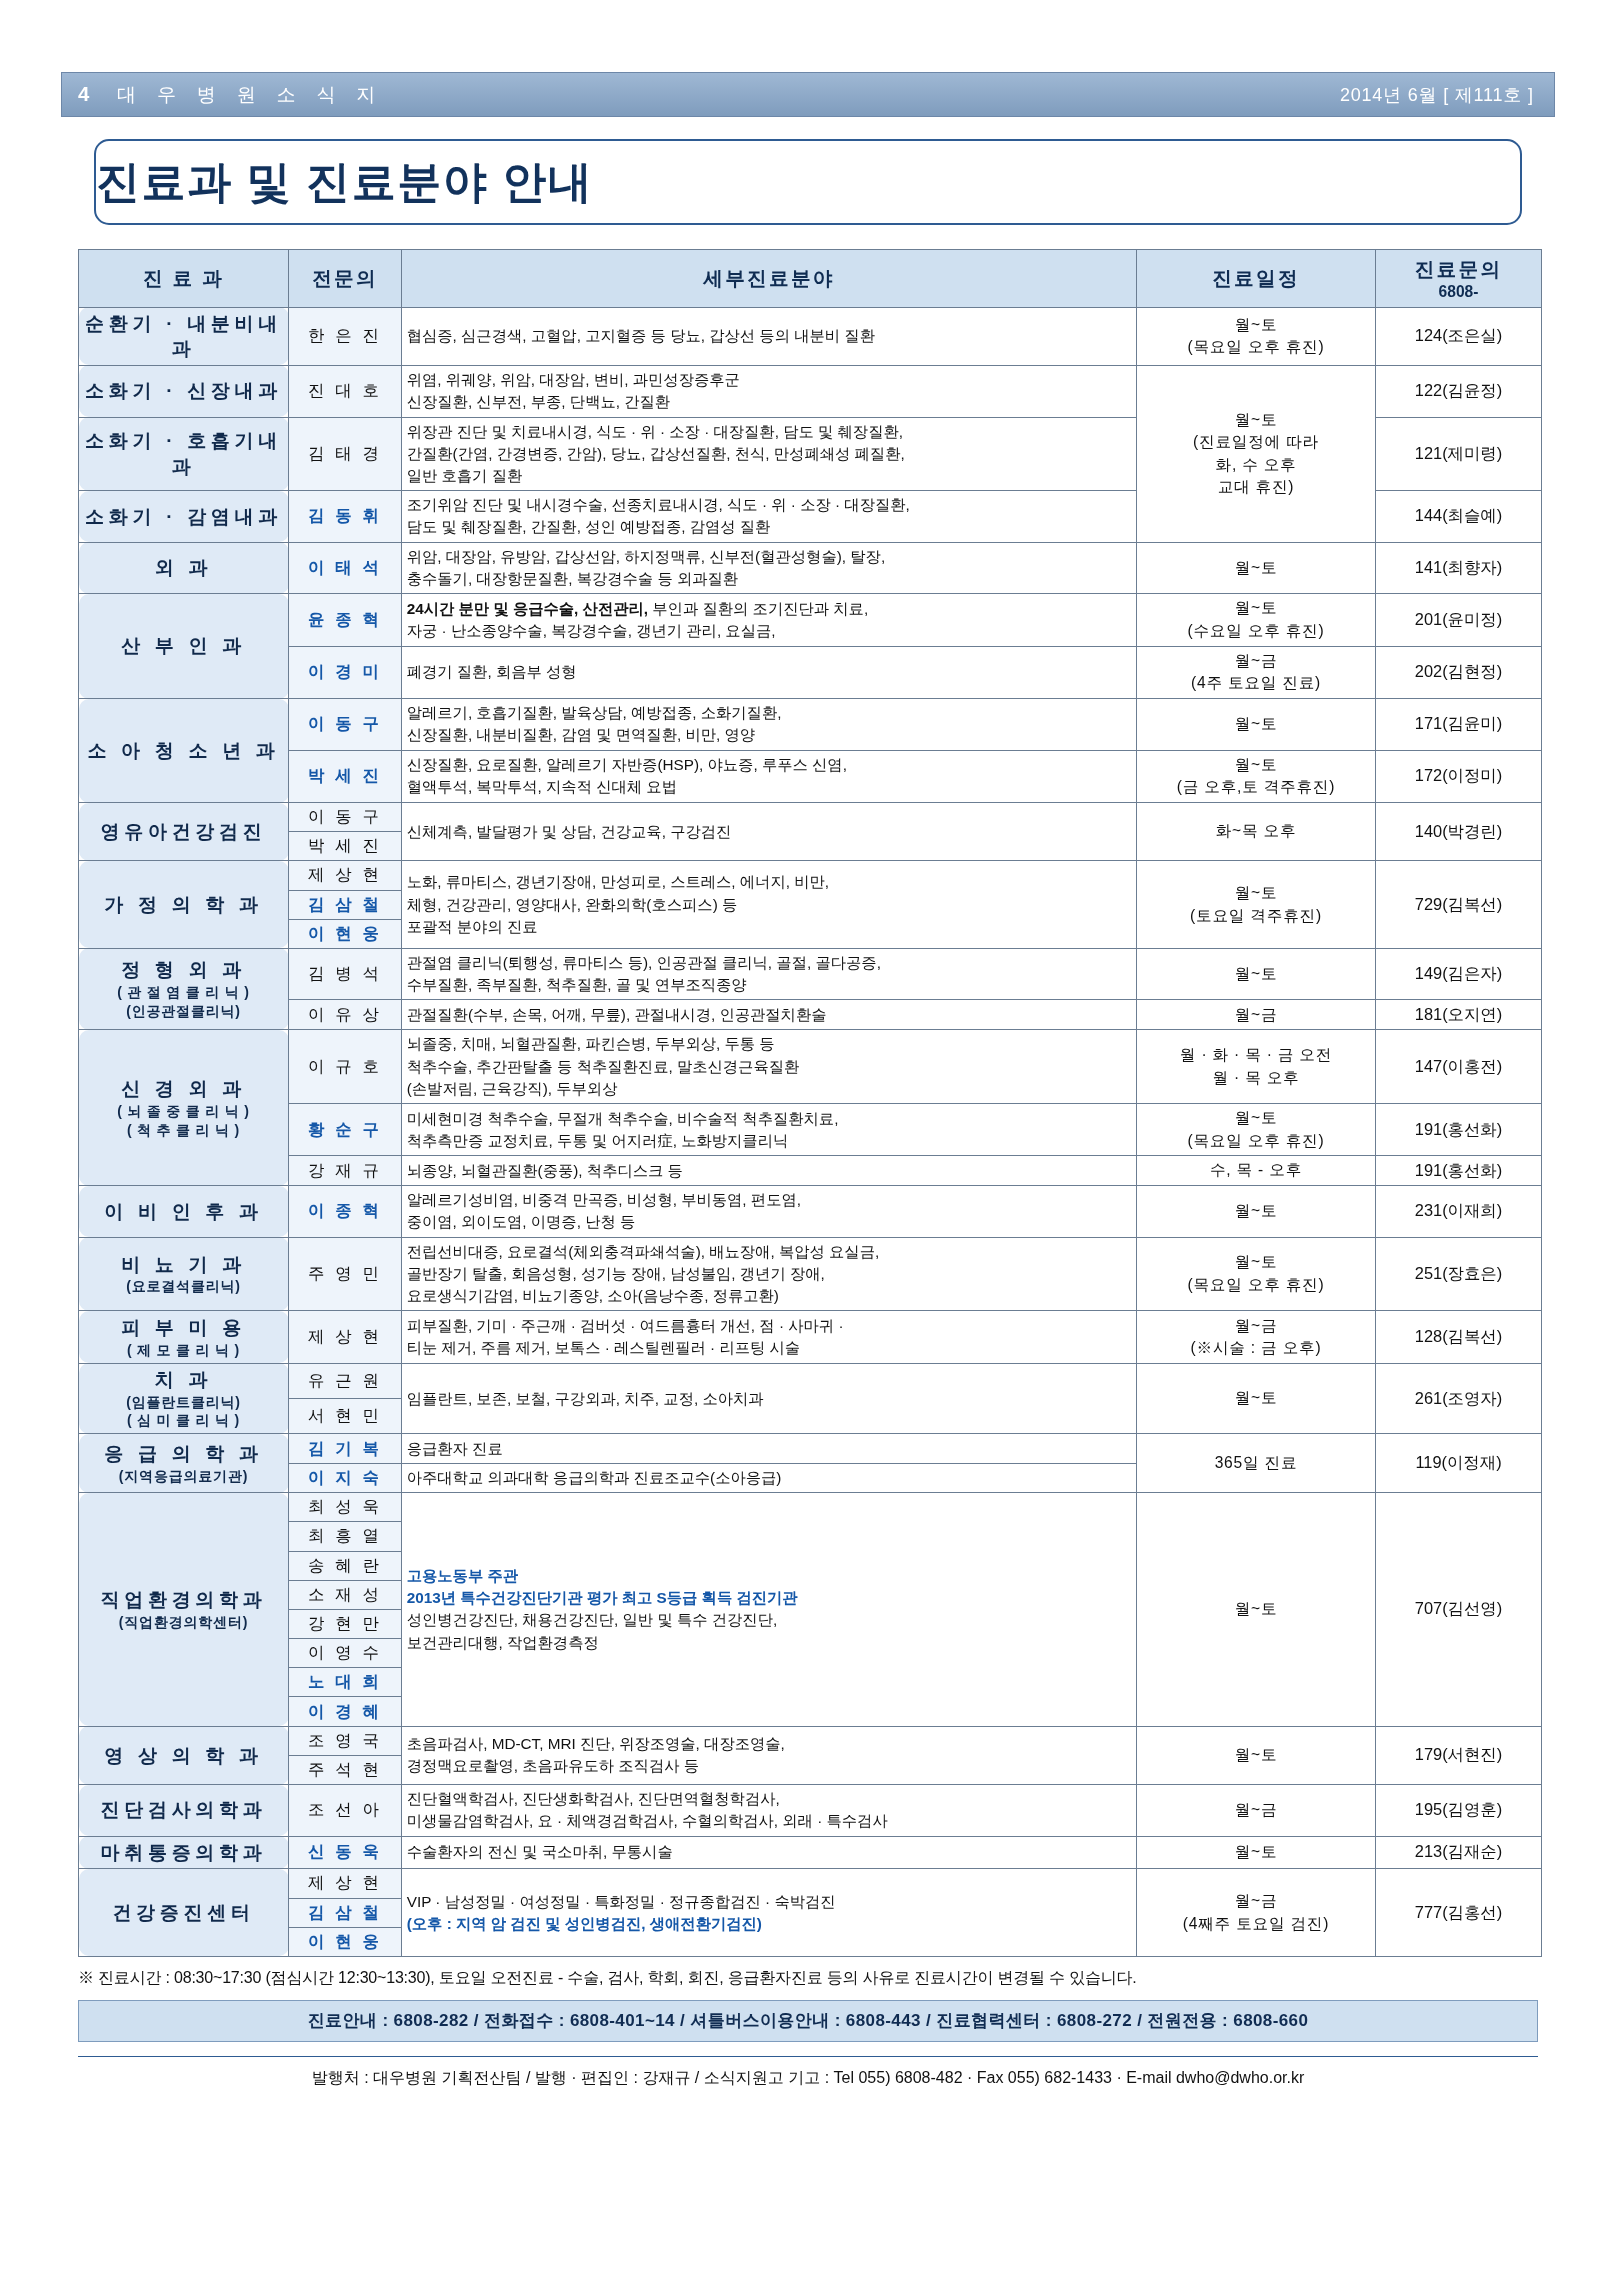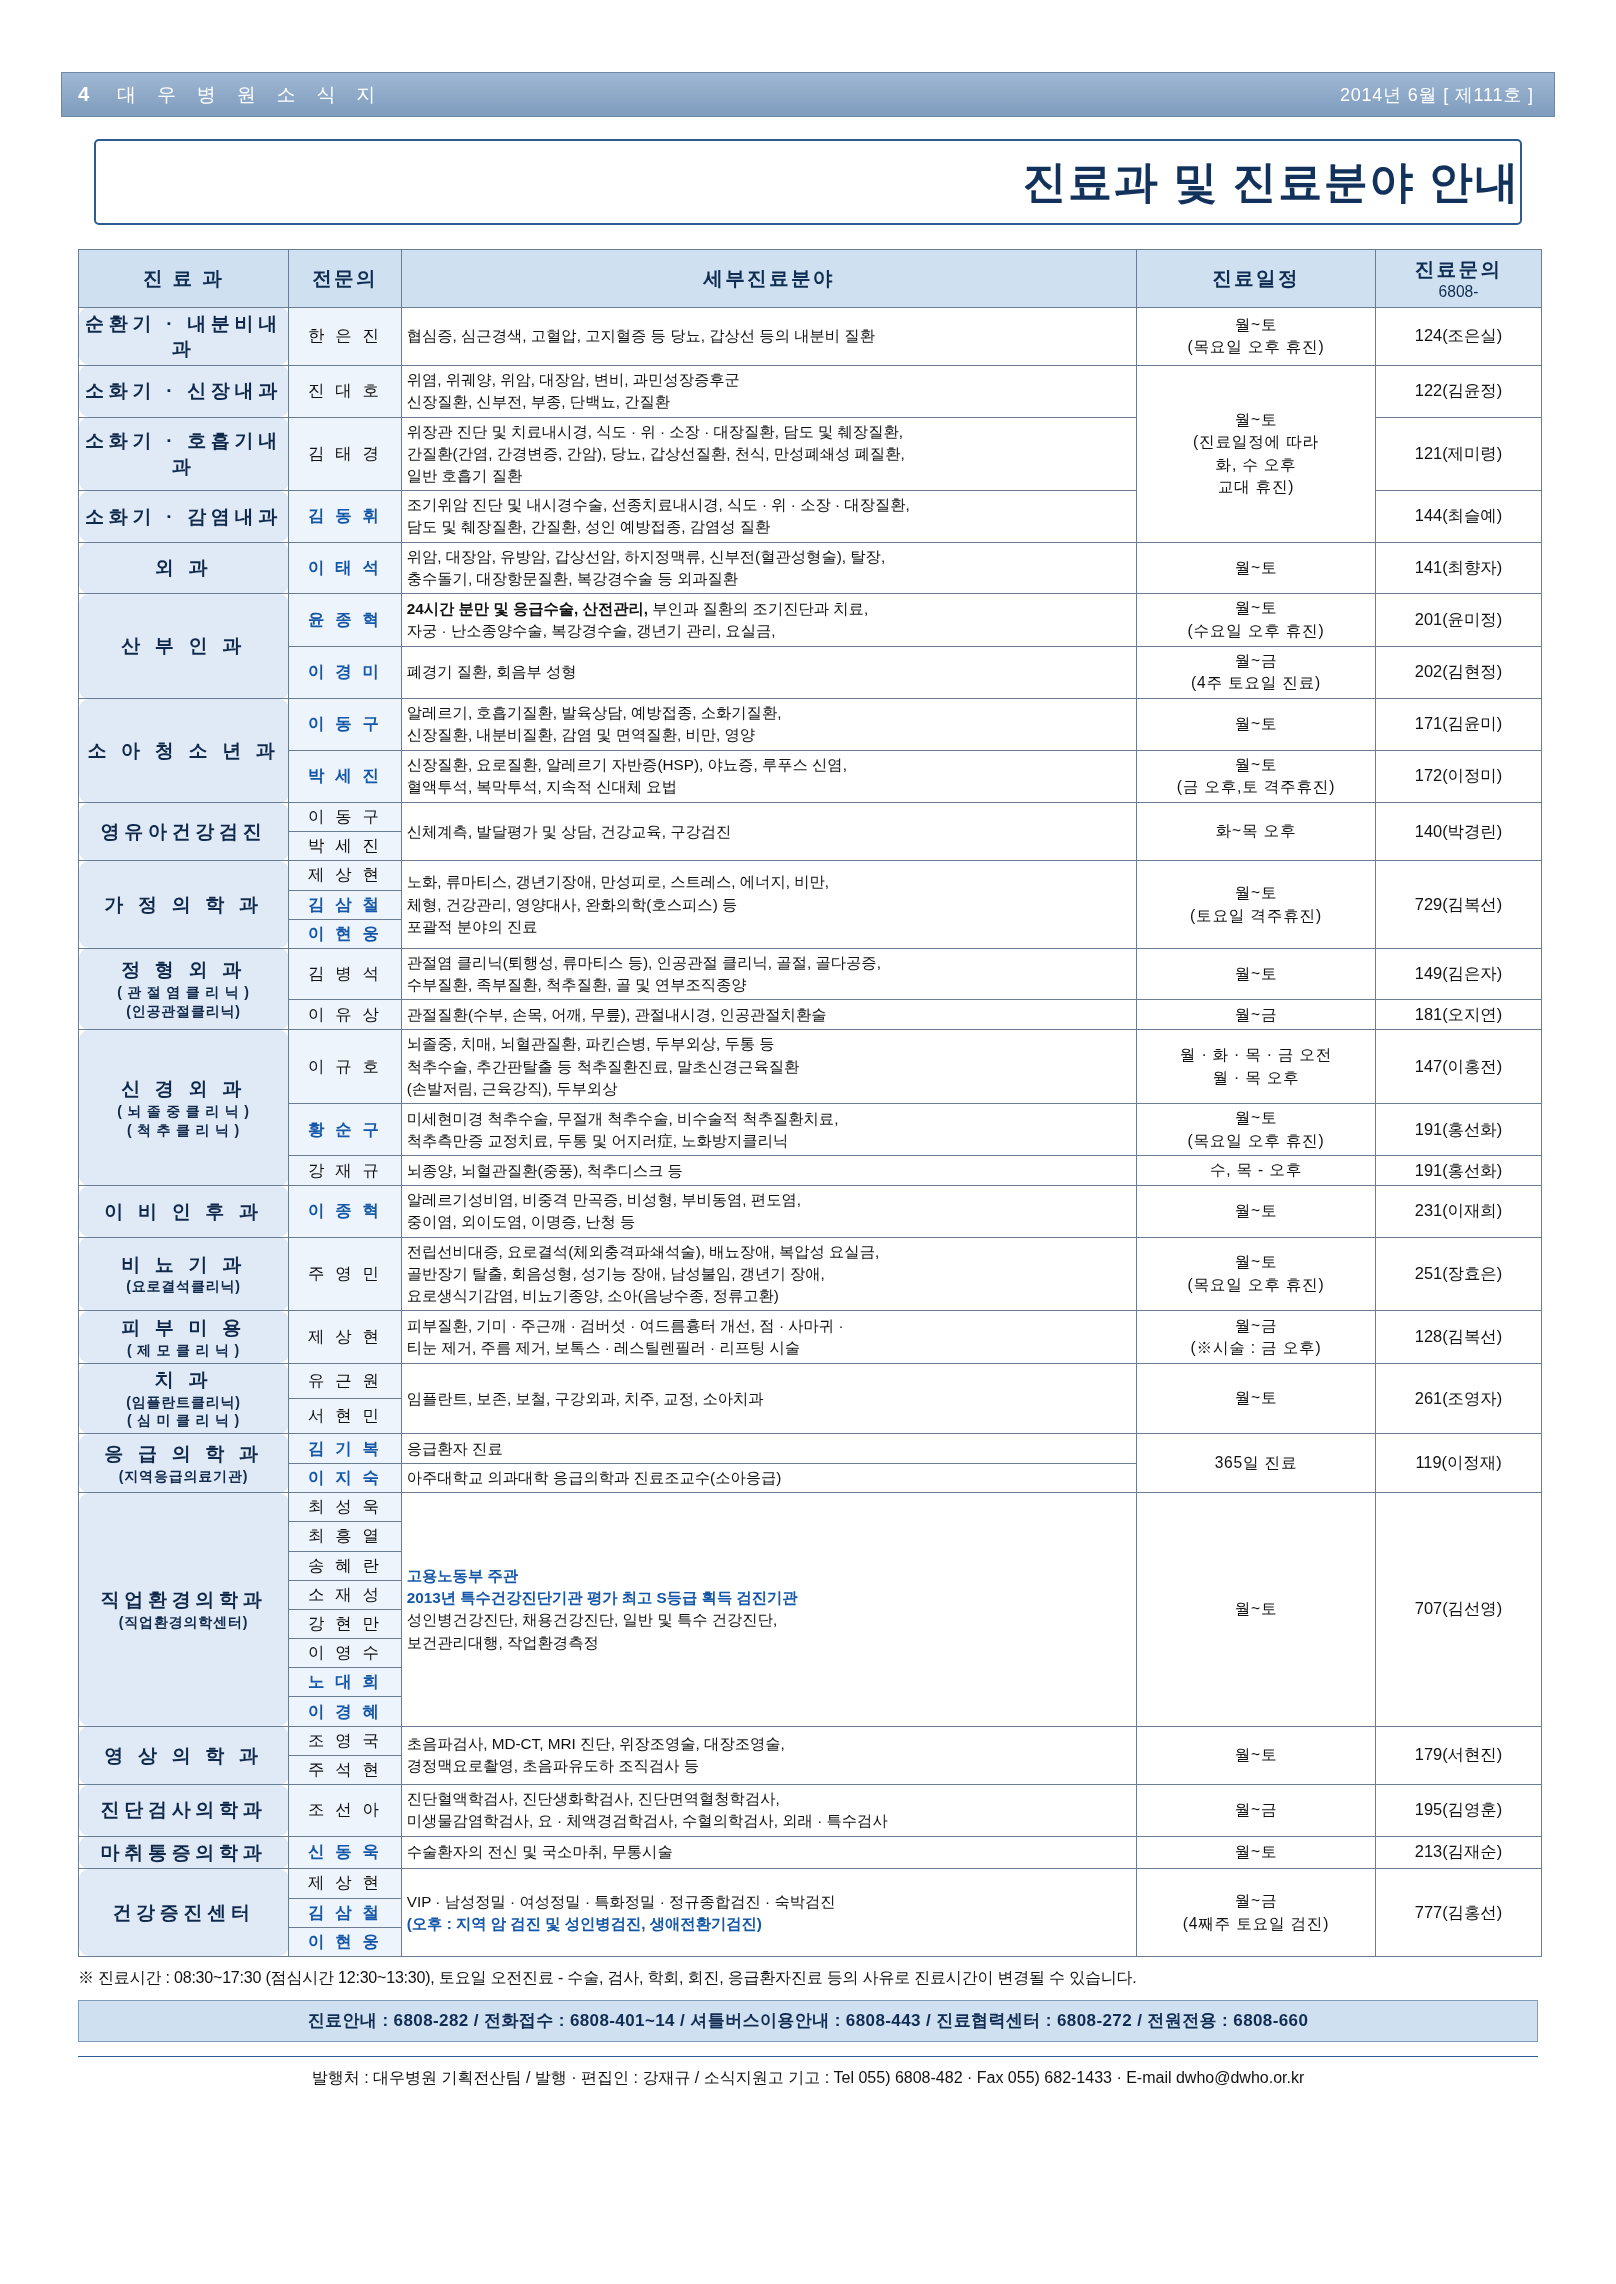--- a/index.html
+++ b/index.html
@@ -33,23 +33,23 @@
   .topbar-right {
     position:absolute; right:20.3px; top:50%; transform:translateY(-50%);
     color:#ffffff; font-size:18px; letter-spacing:0.8px;
   }
 
   
   .titlebox {
     margin:22px 94px 0 94px;
     height:86px;
     border:2.3px solid #2e5b92;
-    border-radius:5px;
+    border-radius:15px;
     background:#ffffff;
-    display:flex; align-items:center; justify-content:flex-end;
+    display:flex; align-items:center; justify-content:flex-start;
   }
   .titlebox h1 {
     margin:0; font-size:44px; font-weight:bold; color:#12325c;
     letter-spacing:1.6px;
   }
 
   
   table.main {
     margin:23.5px 78px 0 78px;
     width:1464px;
@@ -63,21 +63,21 @@
   }
   thead th {
     background:#cfe0f0;
     font-size:19.6px;
     font-weight:bold;
     height:58px;
     text-align:center;
     letter-spacing:2.3px;
     color:#0f2c52;
   }
-  thead th .sub { display:block; font-size:15.6px; letter-spacing:0; font-weight:normal;}
+  thead th .sub { display:block; font-size:15.6px; letter-spacing:0; font-weight:bold;}
   .c-dept {
     width:210px; text-align:center; background:#dfeaf6;
     font-weight:bold; font-size:19px; letter-spacing:4.7px; color:#10294b;
     line-height:1.35;
     border-radius:10px;
   }
   .c-dept .small {
     display:block; font-size:14px; letter-spacing:0.8px; font-weight:bold;
   }
   .c-doc {

